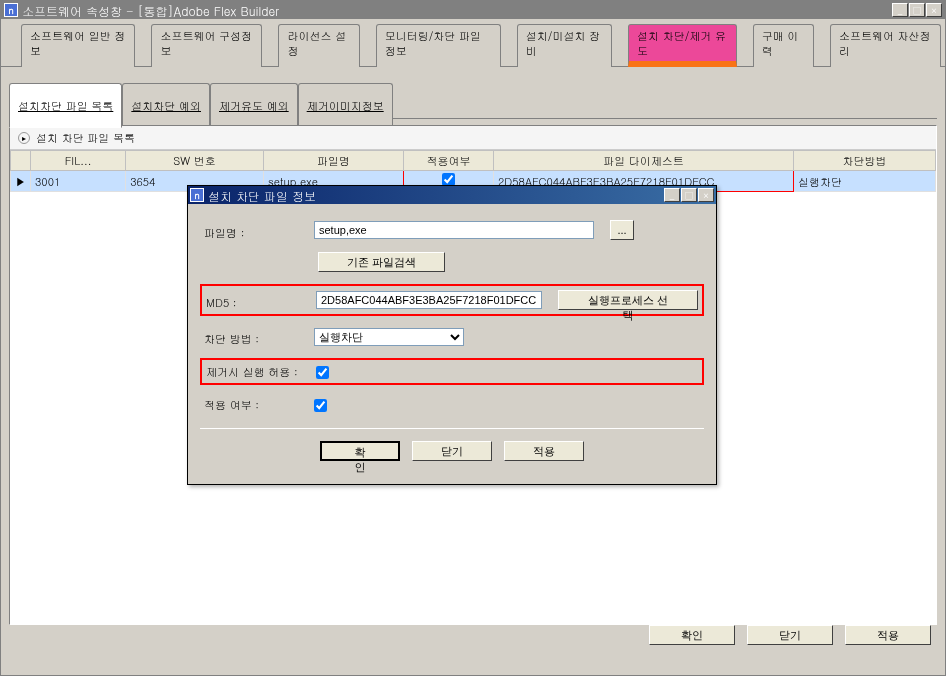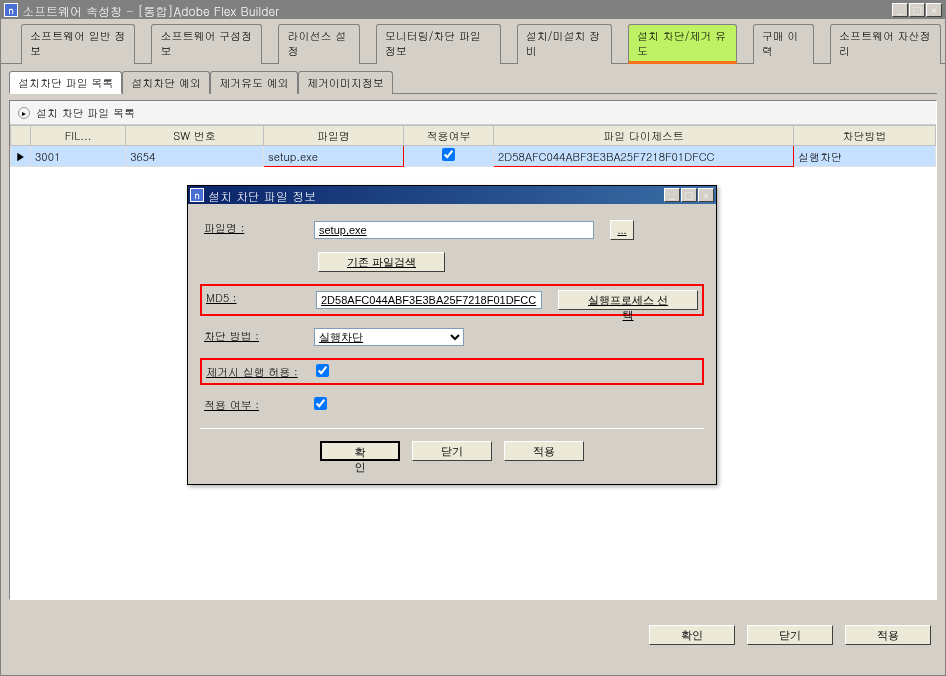--- a/index.html
+++ b/index.html
@@ -67,37 +67,38 @@
   border-bottom: none;
   padding: 3px 8px;
   font-size: 11px;
   position: relative;
   top: 1px;
   cursor: pointer;
   border-radius: 3px 3px 0 0;
   margin-left: 16px;
 }
 .tab.active {
-  background: #bef264;
+  background: #ec4899;
   top: 1px;
   z-index: 2;
-  border-bottom: 3px solid #f97316;
+  border-bottom: 6px solid #f97316;
 }
 .inner-tabs { padding: 6px 8px 0 8px; }
 .inner-tab-row { display: flex; border-bottom: 1px solid #808080; }
 .inner-tab {
   background: #d4d0c8;
   border: 1px solid #808080;
   border-bottom: none;
-  padding: 3px 8px;
+  padding: 14px 8px;
   font-size: 11px;
   position: relative;
-  top: 1px;
+  top: 10px;
   cursor: pointer;
   border-radius: 3px 3px 0 0;
+  text-decoration: underline;
 }
 .inner-tab.active {
   background: #fff;
   z-index: 2;
   border-bottom: 1px solid #fff;
 }
 
 
 .table-container {
   margin: 6px 8px;
@@ -164,24 +165,23 @@
   display: flex;
   align-items: center;
   padding: 0 2px;
   color: #fff;
 }
 .dialog-body {
   padding: 12px;
 }
 .form-row {
   display: flex;
-  align-items: flex-start;
+  align-items: flex-end;
   margin-bottom: 8px;
   padding: 4px;
-  text-decoration: underline;
 }
 .form-row.boxed { border: 2px solid #ff0000; }
 .form-label {
   width: 110px;
   font-size: 11px;
 }
 .form-field {
   flex: 1;
   display: flex;
   align-items: center;

